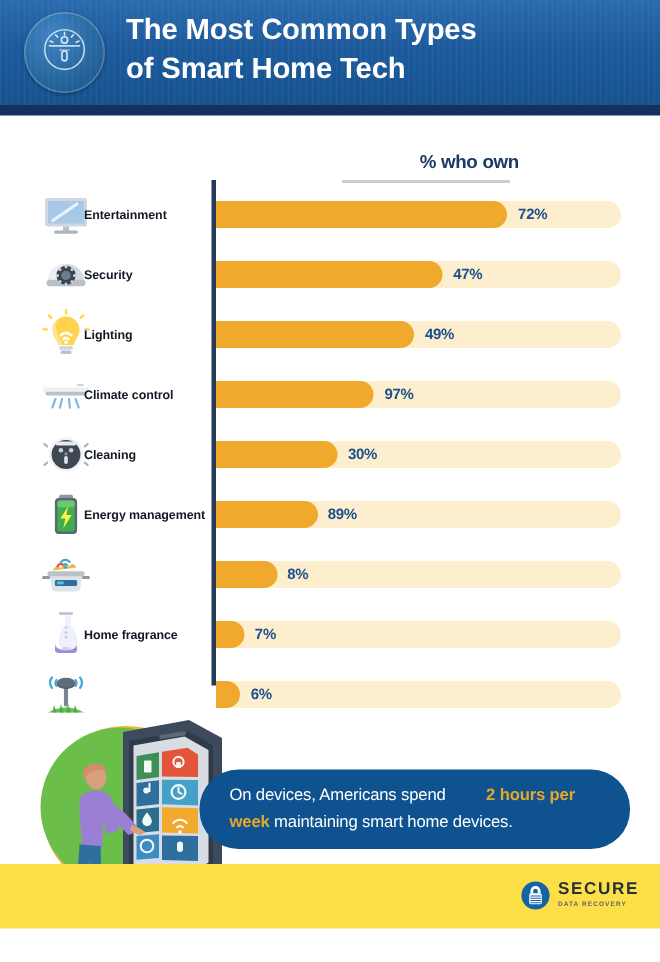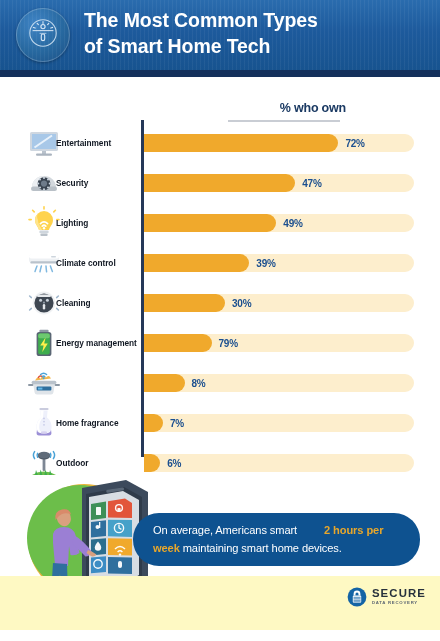--- a/index.html
+++ b/index.html
@@ -88,22 +88,22 @@
     display:flex; align-items:center;
   }
   .callout-text{
     padding:0 22px 0 20px; color:#ffffff; font-size:11.1px; line-height:1.55;
     letter-spacing:-0.1px;
   }
   .callout-text b{ color:#e8a72b;margin-left:24px; }
 
   
   .footer{
-    position:absolute; left:0; top:576px; width:440px; height:54px;
-    background:#fef9c3;
+    position:absolute; left:0; top:576px; width:440px; height:43px;
+    background:#fde047;
   }
   .logo{
     position:absolute; right:14px; top:10px; height:22px;
     display:flex; align-items:center; gap:5px;
   }
   .logo-mark{ width:20px; height:20px; }
   .logo-words{ display:flex; flex-direction:column; justify-content:center; }
   .logo-main{
     font-size:11.4px; font-weight:bold; color:#27313c;
     letter-spacing:1.1px; line-height:1;
@@ -210,21 +210,21 @@
             <g fill="none" stroke="#7fb8e0" stroke-width="1.5" stroke-linecap="round">
               <path d="M11 21 q-1.2 3 -2 5.6"></path>
               <path d="M15.4 21 q-1 3.2 -1.4 5.8"></path>
               <path d="M20 21 q0.2 3.2 0.6 5.8"></path>
               <path d="M24.4 21 q1 3 2 5.6"></path>
             </g>
           </svg></div>
         <div class="row-label">Climate control</div>
         <div class="track"></div>
         <div class="bar" style="width: 105.3px;"></div>
-        <div class="bar-value" style="left: 256.3px;">39%</div>
+        <div class="bar-value" style="left: 256.3px;">97%</div>
       </div>
       <div class="row" style="top: 206px; padding-left: 12px;">
         <div class="row-icon"><svg width="36" height="36" viewBox="0 0 36 36">
             <circle cx="18" cy="18" r="11.4" fill="#f0f2f4"></circle>
             <circle cx="18" cy="18" r="9.6" fill="#3e4752"></circle>
             <rect x="11" y="9.4" width="14" height="2.6" rx="1.3" fill="#e6e9ec"></rect>
             <circle cx="14.6" cy="15.2" r="1.5" fill="#c9d2db"></circle>
             <circle cx="21.4" cy="15.2" r="1.5" fill="#c9d2db"></circle>
             <rect x="16.8" y="19" width="2.4" height="5.4" rx="1.2" fill="#e2e6ea"></rect>
             <circle cx="18" cy="17.6" r="1.1" fill="#8d98a4"></circle>
@@ -244,21 +244,21 @@
         <div class="row-icon"><svg width="36" height="36" viewBox="0 0 36 36">
             <rect x="13.4" y="4.8" width="9.2" height="2.8" rx="1" fill="#8d98a4"></rect>
             <rect x="10.6" y="7" width="14.8" height="24" rx="2.6" fill="#5a6674"></rect>
             <rect x="12.2" y="8.6" width="11.6" height="20.8" rx="1.8" fill="#3fae4e"></rect>
             <rect x="12.2" y="8.6" width="11.6" height="4.6" rx="1.8" fill="#6cc96f"></rect>
             <path d="M19.6 12.4 l-5.4 8.2 h3.4 l-1.4 6.6 l5.6 -8.8 h-3.6 z" fill="#fff04a"></path>
           </svg></div>
         <div class="row-label">Energy management</div>
         <div class="track"></div>
         <div class="bar" style="width: 67.5px;"></div>
-        <div class="bar-value" style="left: 218.5px;">79%</div>
+        <div class="bar-value" style="left: 218.5px;">89%</div>
       </div>
       <div class="row" style="top: 286px;">
         <div class="row-icon"><svg width="36" height="36" viewBox="0 0 36 36">
             <path d="M7 18 h22 l-1.6 9.4 a2.4 2.4 0 0 1 -2.4 2 h-14 a2.4 2.4 0 0 1 -2.4 -2 z" fill="#dfe4e9"></path>
             <rect x="5.6" y="15.8" width="24.8" height="3.4" rx="1.7" fill="#b9c2cb"></rect>
             <rect x="10.6" y="21.6" width="14.8" height="4" rx="1" fill="#2f6f9e"></rect>
             <rect x="12" y="22.6" width="4.4" height="2" fill="#64b8e8"></rect>
             <path d="M3 20 h3.4 M29.6 20 h3.4" stroke="#8d98a4" stroke-width="2" stroke-linecap="round"></path>
             <path d="M9 15.4 q2.4 -4.6 5.6 -1.6 q2 -4.8 5.4 -1.2 q2.6 -3.4 5 0.8" fill="#f0a92c" opacity="0.85"></path>
             <path d="M12 13 q2 -3.6 4.6 -1" fill="none" stroke="#e2553a" stroke-width="1.5"></path>
@@ -302,21 +302,20 @@
               <path d="M18.4 30 l1 -5.6 l1.8 5.6z"></path>
               <path d="M23 30 l1 -5 l1.8 5z"></path>
             </g>
             <g fill="none" stroke="#4aa3d8" stroke-width="1.5" stroke-linecap="round">
               <path d="M8.6 6.6 q-2.4 3.4 0 7"></path>
               <path d="M11.6 8.4 q-1.2 2.2 0 3.8"></path>
               <path d="M27.4 6.6 q2.4 3.4 0 7"></path>
               <path d="M24.4 8.4 q1.2 2.2 0 3.8"></path>
             </g>
           </svg></div>
-        <div class="row-label">Outdoor</div>
         <div class="track"></div>
         <div class="bar" style="width: 16.2px;"></div>
         <div class="bar-value" style="left: 167.2px;">6%</div>
       </div>
     </div>
 </div>
 
 <div class="illus">
   <svg width="140" height="125" viewBox="0 0 140 125">
     <circle cx="62" cy="62" r="56" fill="#e8b53a"></circle>
@@ -363,21 +362,21 @@
       <path d="M31 56 q2 -7 11 -7 q9 0 11.5 8 l4 18 q-4 3 -9 2 l-1.5 -9 l-1 20 l-13 -1 l-2 -22 z" fill="#9b7fd4"></path>
       <path d="M52 57 q10 6 18 17 q-2.5 4.5 -6.5 4.5 q-7 -7.5 -13.5 -12.5 z" fill="#9b7fd4"></path>
       <path d="M66 72 q5.5 2 8.5 4.5 q-1.5 2.5 -4.5 2 q-3 -1.5 -5.5 -3.5 z" fill="#d9a07f"></path>
       <path d="M31 85 l14 1 l1 30 l-6 0 l-2 -20 l-3 20 l-6 0 z" fill="#2f6f9e"></path>
     </g>
   </svg>
 </div>
 
 <div class="callout">
   <div class="callout-text">
-    <span>On average, Americans smart </span><b>2 hours per week</b><span> maintaining smart home devices.</span>
+    <span>On devices, Americans spend </span><b>2 hours per week</b><span> maintaining smart home devices.</span>
   </div>
 </div>
 
 <div class="footer">
   <div class="logo">
     <span class="logo-mark">
       <svg width="20" height="20" viewBox="0 0 20 20">
         <circle cx="10" cy="10" r="9.4" fill="#1464a5"></circle>
         <path d="M10 3.6 a3.4 3.4 0 0 1 3.4 3.4 v1.6 h-1.9 V7 a1.5 1.5 0 0 0 -3 0 v1.6 H6.6 V7 A3.4 3.4 0 0 1 10 3.6 z" fill="#ffffff"></path>
         <rect x="5.8" y="8.5" width="8.4" height="7.3" rx="1.1" fill="#ffffff"></rect>

